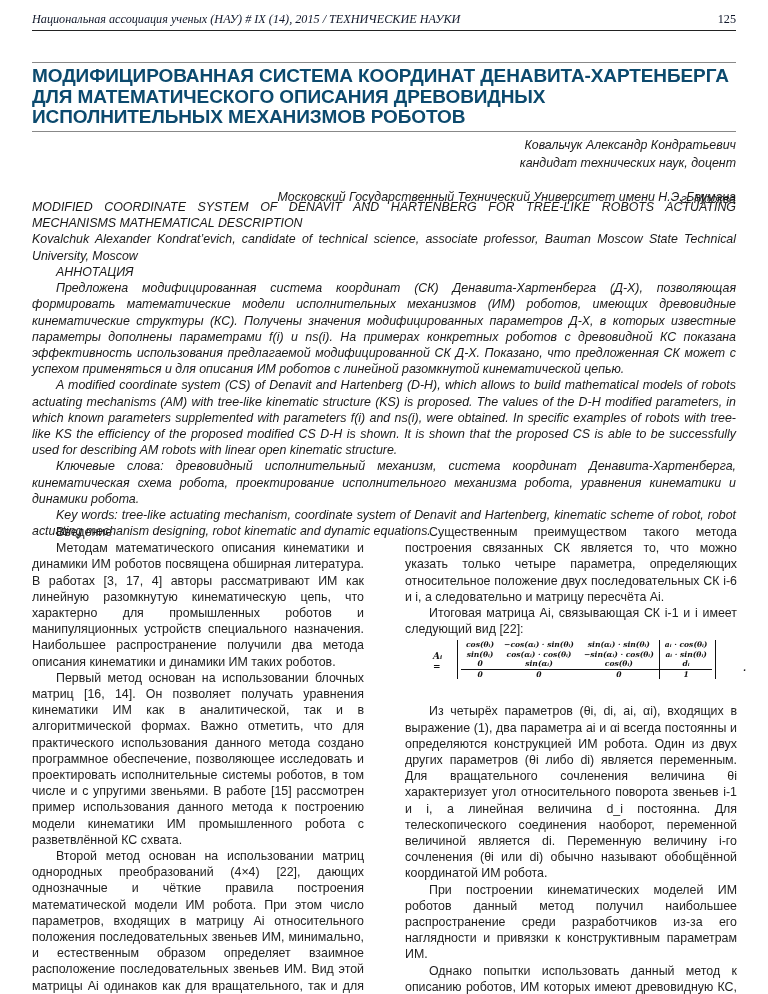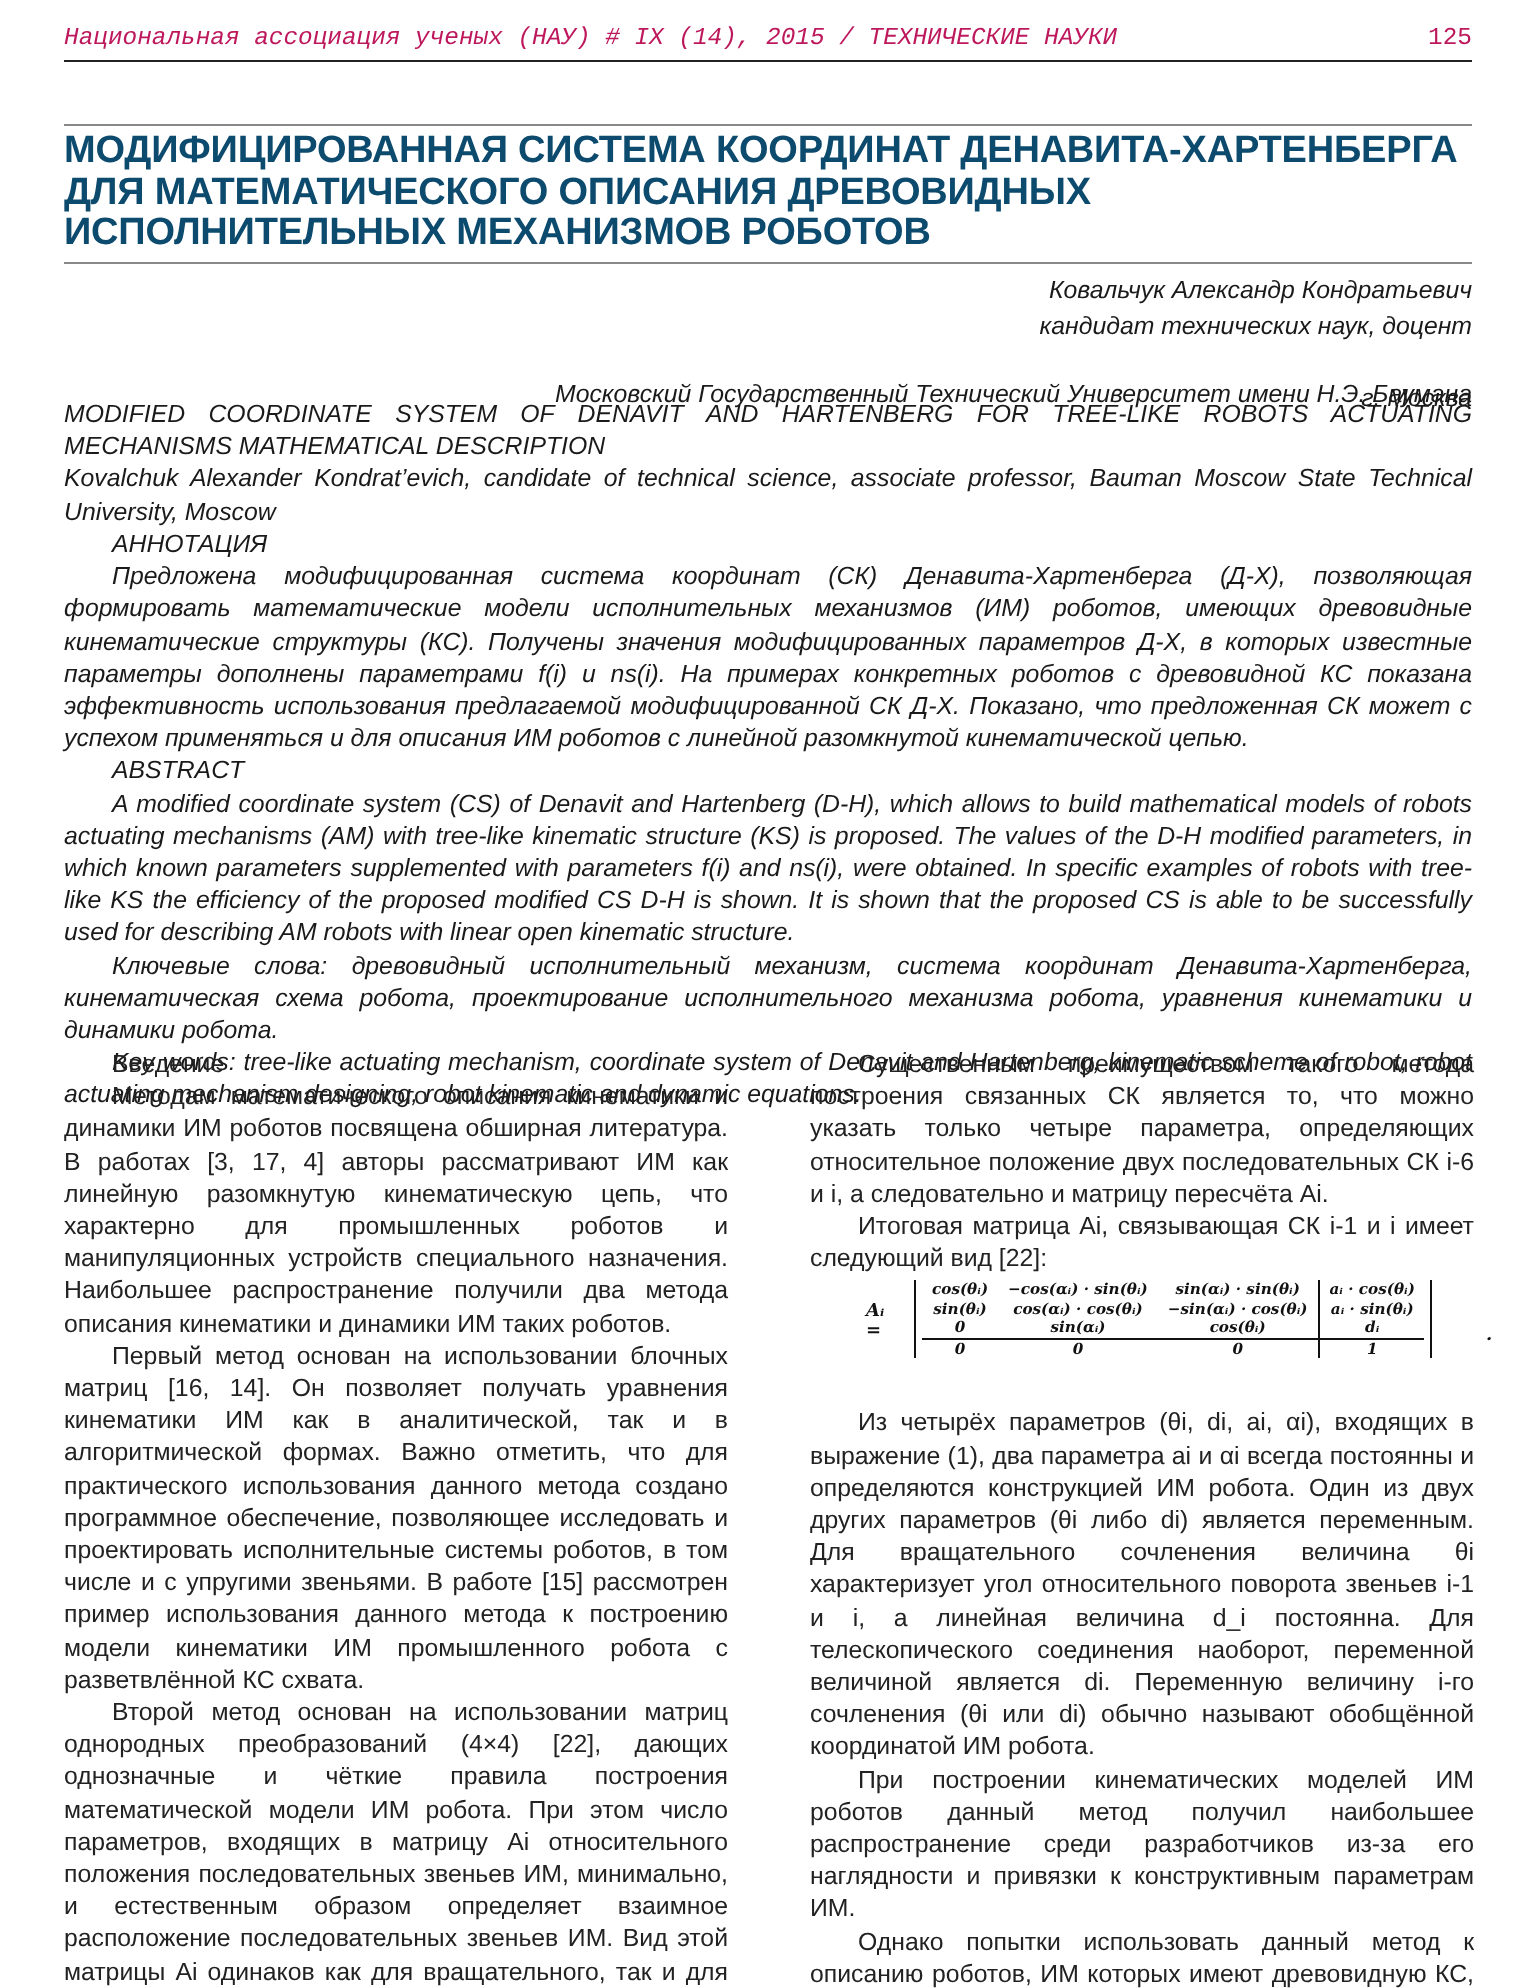--- a/index.html
+++ b/index.html
@@ -1,18 +1,18 @@
 <!DOCTYPE html>
 <html><head>
 <meta charset="utf-8">
 <style>
   html, body { margin:0; padding:0; background:#ffffff; }
   body { width:768px; height:994px; position:relative; overflow:hidden; color:#1a1a1a; }
   .abs { position:absolute; }
-  .hdr { left:32px; top:12px; width:704px; font-family:Liberation Mono, monospace; font-style:italic; font-size:12.2px; color:#be185d; }
+  .hdr { left:32px; top:12px; width:704px; font-family:Liberation Serif, serif; font-style:italic; font-size:12.2px; color:#0f172a; }
   .hdr .pg { position:absolute; right:0; top:0; font-style:normal; }
   .rule1 { left:32px; top:30px; width:704px; height:0; border-top:1.3px solid #222; }
   .rule2 { left:32px; top:62px; width:704px; height:0; border-top:1px solid #888; }
   .rule3 { left:32px; top:131px; width:704px; height:0; border-top:1px solid #888; }
   .title { right:32px; top:66px; width:704px; font-family:"Liberation Sans", sans-serif; font-weight:bold; font-size:19px; line-height:20.5px; letter-spacing:-0.1px; color:#0c4a6e; }
   .title div { white-space:nowrap; }
   .meta { right:32px; width:704px; text-align:right; font-family:"Liberation Sans", sans-serif; font-style:italic; font-size:12.4px; line-height:17px; white-space:nowrap; }
   .meta.bold { font-weight:normal; }
   .block { left:32px; width:704px; font-family:"Liberation Sans", sans-serif; font-style:italic; font-size:12.4px; line-height:16.2px; text-align:justify; }
   .block p { margin:0; }
@@ -53,21 +53,20 @@
 <div class="abs meta" style="top:191px;">г. Москва</div>
 
 <div class="abs block" style="top:199px;">
   <p>MODIFIED COORDINATE SYSTEM OF DENAVIT AND HARTENBERG FOR TREE-LIKE ROBOTS ACTUATING MECHANISMS MATHEMATICAL DESCRIPTION</p>
   <p>Kovalchuk Alexander Kondrat’evich, candidate of technical science, associate professor, Bauman Moscow State Technical University, Moscow</p>
 </div>
 
 <div class="abs block" style="top:264px;">
   <p class="ind">АННОТАЦИЯ</p>
   <p class="ind">Предложена модифицированная система координат (СК) Денавита-Хартенберга (Д-Х), позволяющая формировать математические модели исполнительных механизмов (ИМ) роботов, имеющих древовидные кинематические структуры (КС). Получены значения модифицированных параметров Д-Х, в которых известные параметры дополнены параметрами f(i) и ns(i). На примерах конкретных роботов с древовидной КС показана эффективность использования предлагаемой модифицированной СК Д-Х. Показано, что предложенная СК может с успехом применяться и для описания ИМ роботов с линейной разомкнутой кинематической цепью.</p>
-  <p class="ind">ABSTRACT</p>
   <p class="ind">A modified coordinate system (CS) of Denavit and Hartenberg (D-H), which allows to build mathematical models of robots actuating mechanisms (AM) with tree-like kinematic structure (KS) is proposed. The values of the D-H modified parameters, in which known parameters supplemented with parameters f(i) and ns(i), were obtained. In specific examples of robots with tree-like KS the efficiency of the proposed modified CS D-H is shown. It is shown that the proposed CS is able to be successfully used for describing AM robots with linear open kinematic structure.</p>
   <p class="ind">Ключевые слова: древовидный исполнительный механизм, система координат Денавита-Хартенберга, кинематическая схема робота, проектирование исполнительного механизма робота, уравнения кинематики и динамики робота.</p>
   <p class="ind">Key words: tree-like actuating mechanism, coordinate system of Denavit and Hartenberg, kinematic scheme of robot, robot actuating mechanism designing, robot kinematic and dynamic equations.</p>
 </div>
 
 <div class="abs col colL">
   <p class="ind">Введение</p>
   <p class="ind">Методам математического описания кинематики и динамики ИМ роботов посвящена обширная литература. В работах [3, 17, 4] авторы рассматривают ИМ как линейную разомкнутую кинематическую цепь, что характерно для промышленных роботов и манипуляционных устройств специального назначения. Наибольшее распространение получили два метода описания кинематики и динамики ИМ таких роботов.</p>
   <p class="ind">Первый метод основан на использовании блочных матриц [16, 14]. Он позволяет получать уравнения кинематики ИМ как в аналитической, так и в алгоритмической формах. Важно отметить, что для практического использования данного метода создано программное обеспечение, позволяющее исследовать и проектировать исполнительные системы роботов, в том числе и с упругими звеньями. В работе [15] рассмотрен пример использования данного метода к построению модели кинематики ИМ промышленного робота с разветвлённой КС схвата.</p>
   <p class="ind">Второй метод основан на использовании матриц однородных преобразований (4×4) [22], дающих однозначные и чёткие правила построения математической модели ИМ робота. При этом число параметров, входящих в матрицу Ai относительного положения последовательных звеньев ИМ, минимально, и естественным образом определяет взаимное расположение последовательных звеньев ИМ. Вид этой матрицы Ai одинаков как для вращательного, так и для поступательного сочленений.</p>

